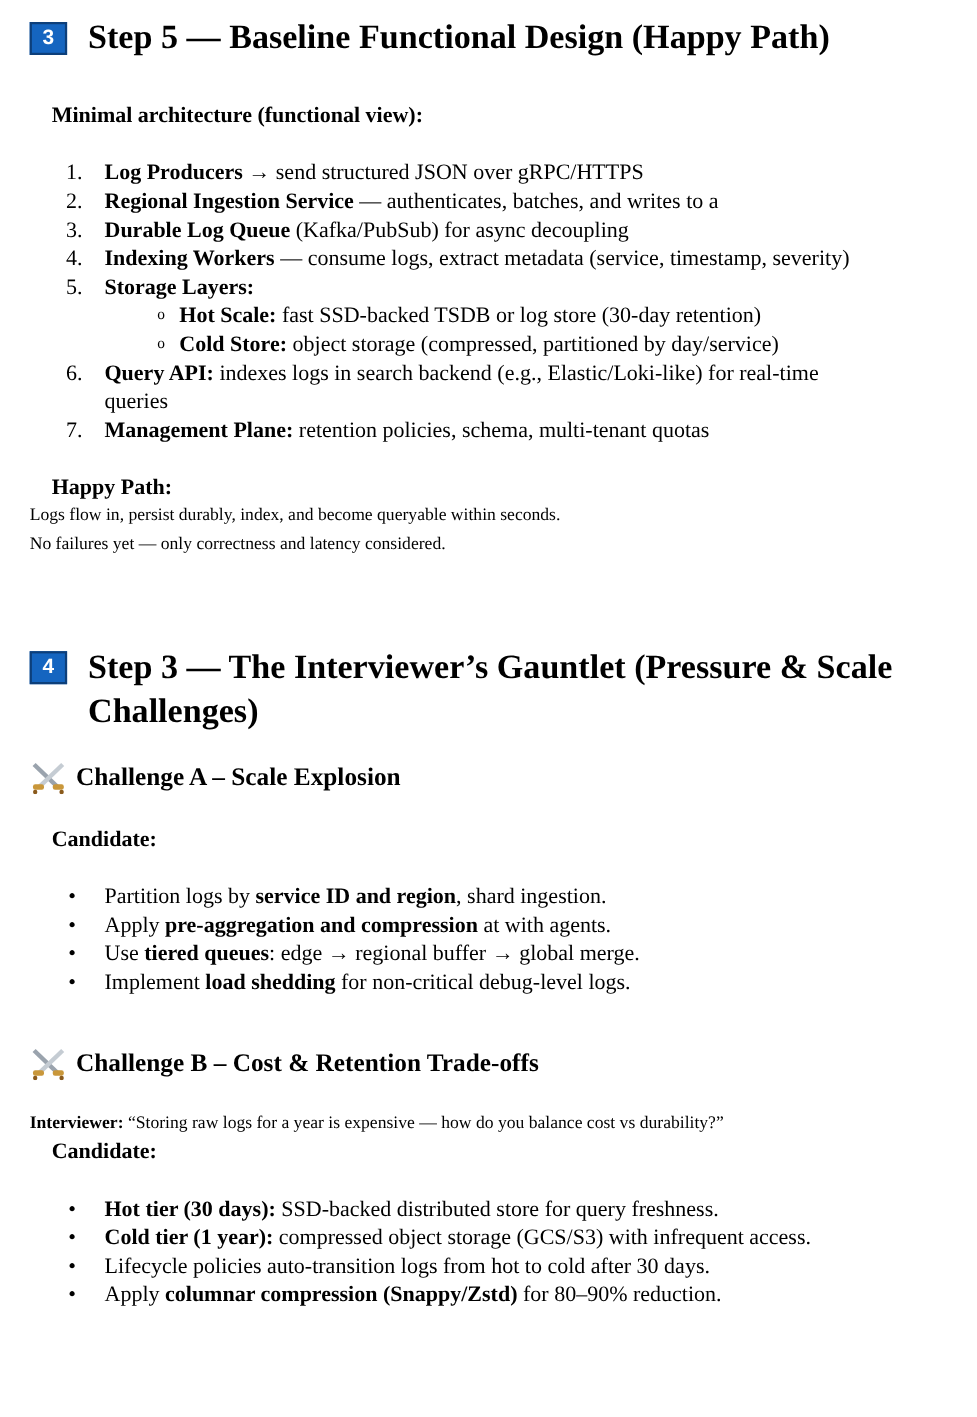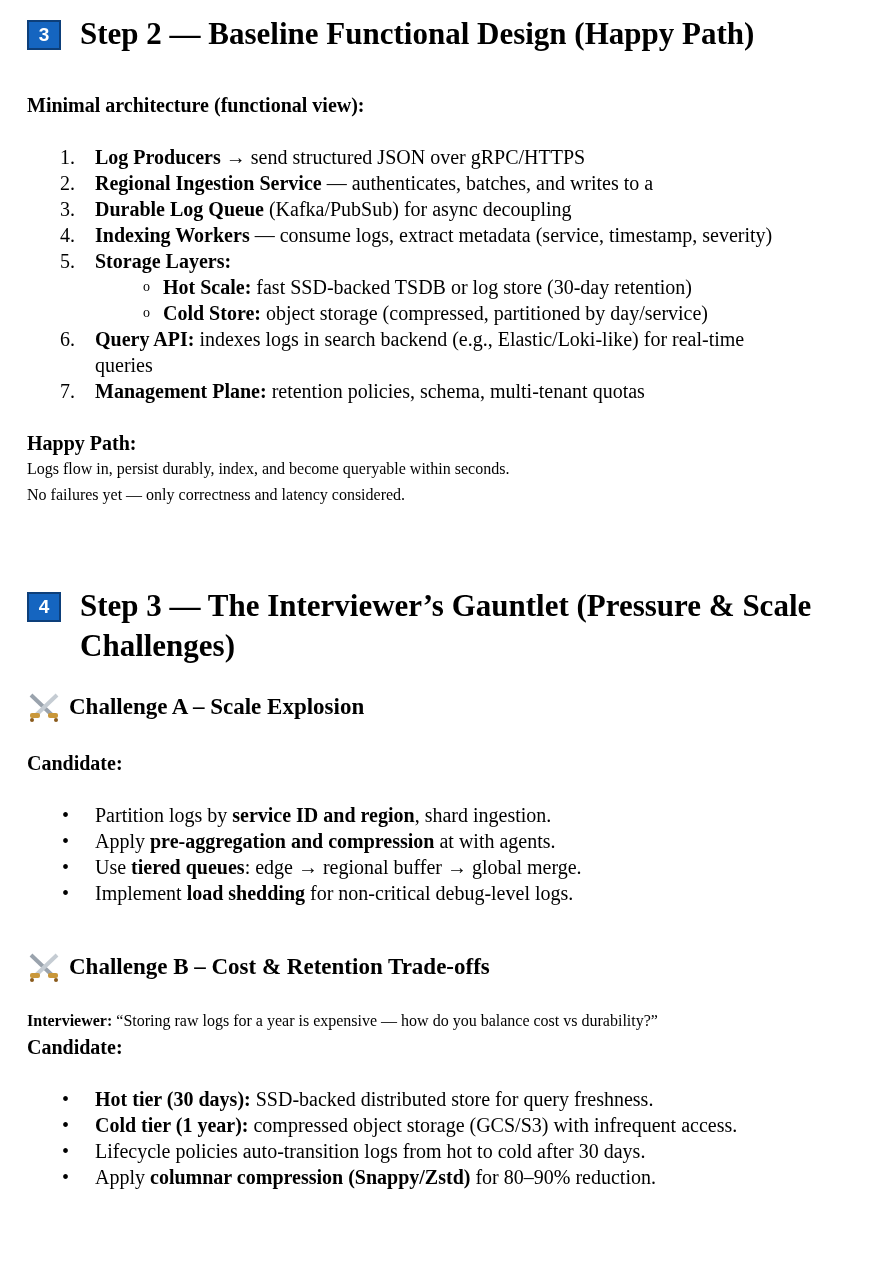--- a/index.html
+++ b/index.html
@@ -1,39 +1,39 @@
 <!DOCTYPE html>
 <html><head>
 <meta charset="utf-8">
 <style>
   html, body { margin:0; padding:0; background:#fff; }
   body { width:888px; height:1288px; overflow:hidden; font-family:"Liberation Serif", serif; color:#000; }
   .page { position:relative; padding:0 0 0 27px; }
   h2 { margin:0; font-weight:bold; font-size:31px; line-height:40px; display:flex; align-items:flex-start; }
   .badge { display:inline-block; width:34px; height:30px; background:#1565c0; border:2px solid #0d3f7a; box-sizing:border-box; color:#fff; font-family:"Liberation Sans", sans-serif; font-weight:bold; font-size:19px; line-height:26px; text-align:center; margin-right:19px; margin-top:6px; flex:0 0 auto; }
-  .subhead { font-weight:bold; font-size:20px; line-height:26px; }
+  .subhead { font-weight:bold; font-size:20px; line-height:26px;margin-left:20px; }
   p { margin:0; font-size:16px; line-height:26px; }
   ol, ul { margin:0; padding:0; list-style:none; }
   .oli { position:relative; padding-left:68px; font-size:20px; line-height:26px; }
   .oli .num { position:absolute; left:33px; }
   .sub { position:relative; padding-left:136px; font-size:20px; line-height:26px; }
   .sub .circ { position:absolute; left:116px; font-size:14px; }
   .bli { position:relative; padding-left:68px; font-size:20px; line-height:26px; }
   .bli .dot { position:absolute; left:35px; }
   .h3 { font-weight:bold; font-size:23px; line-height:30px; display:flex; align-items:flex-end; }
   .swords { display:inline-block; width:34px; height:30px; margin-right:8px; }
 </style>
 </head>
 <body>
 
 <div class="page">
   <div style="height:14px"></div>
   <h2>
     <span class="badge">3</span>
-    <span>Step 2 — Baseline Functional Design (Happy Path)</span>
+    <span>Step 5 — Baseline Functional Design (Happy Path)</span>
   </h2>
   <div style="height:38px"></div>
   <div class="subhead">Minimal architecture (functional view):</div>
   <div style="height:26px"></div>
   <ol>
     <li class="oli"><span class="num">1.</span><b>Log Producers</b><span> → send structured JSON over gRPC/HTTPS</span></li>
     <li class="oli"><span class="num">2.</span><b>Regional Ingestion Service</b><span> — authenticates, batches, and writes to a</span></li>
     <li class="oli"><span class="num">3.</span><b>Durable Log Queue</b><span> (Kafka/PubSub) for async decoupling</span></li>
     <li class="oli"><span class="num">4.</span><b>Indexing Workers</b><span> — consume logs, extract metadata (service, timestamp, severity)</span></li>
     <li class="oli"><span class="num">5.</span><b>Storage Layers:</b><span></span></li>

